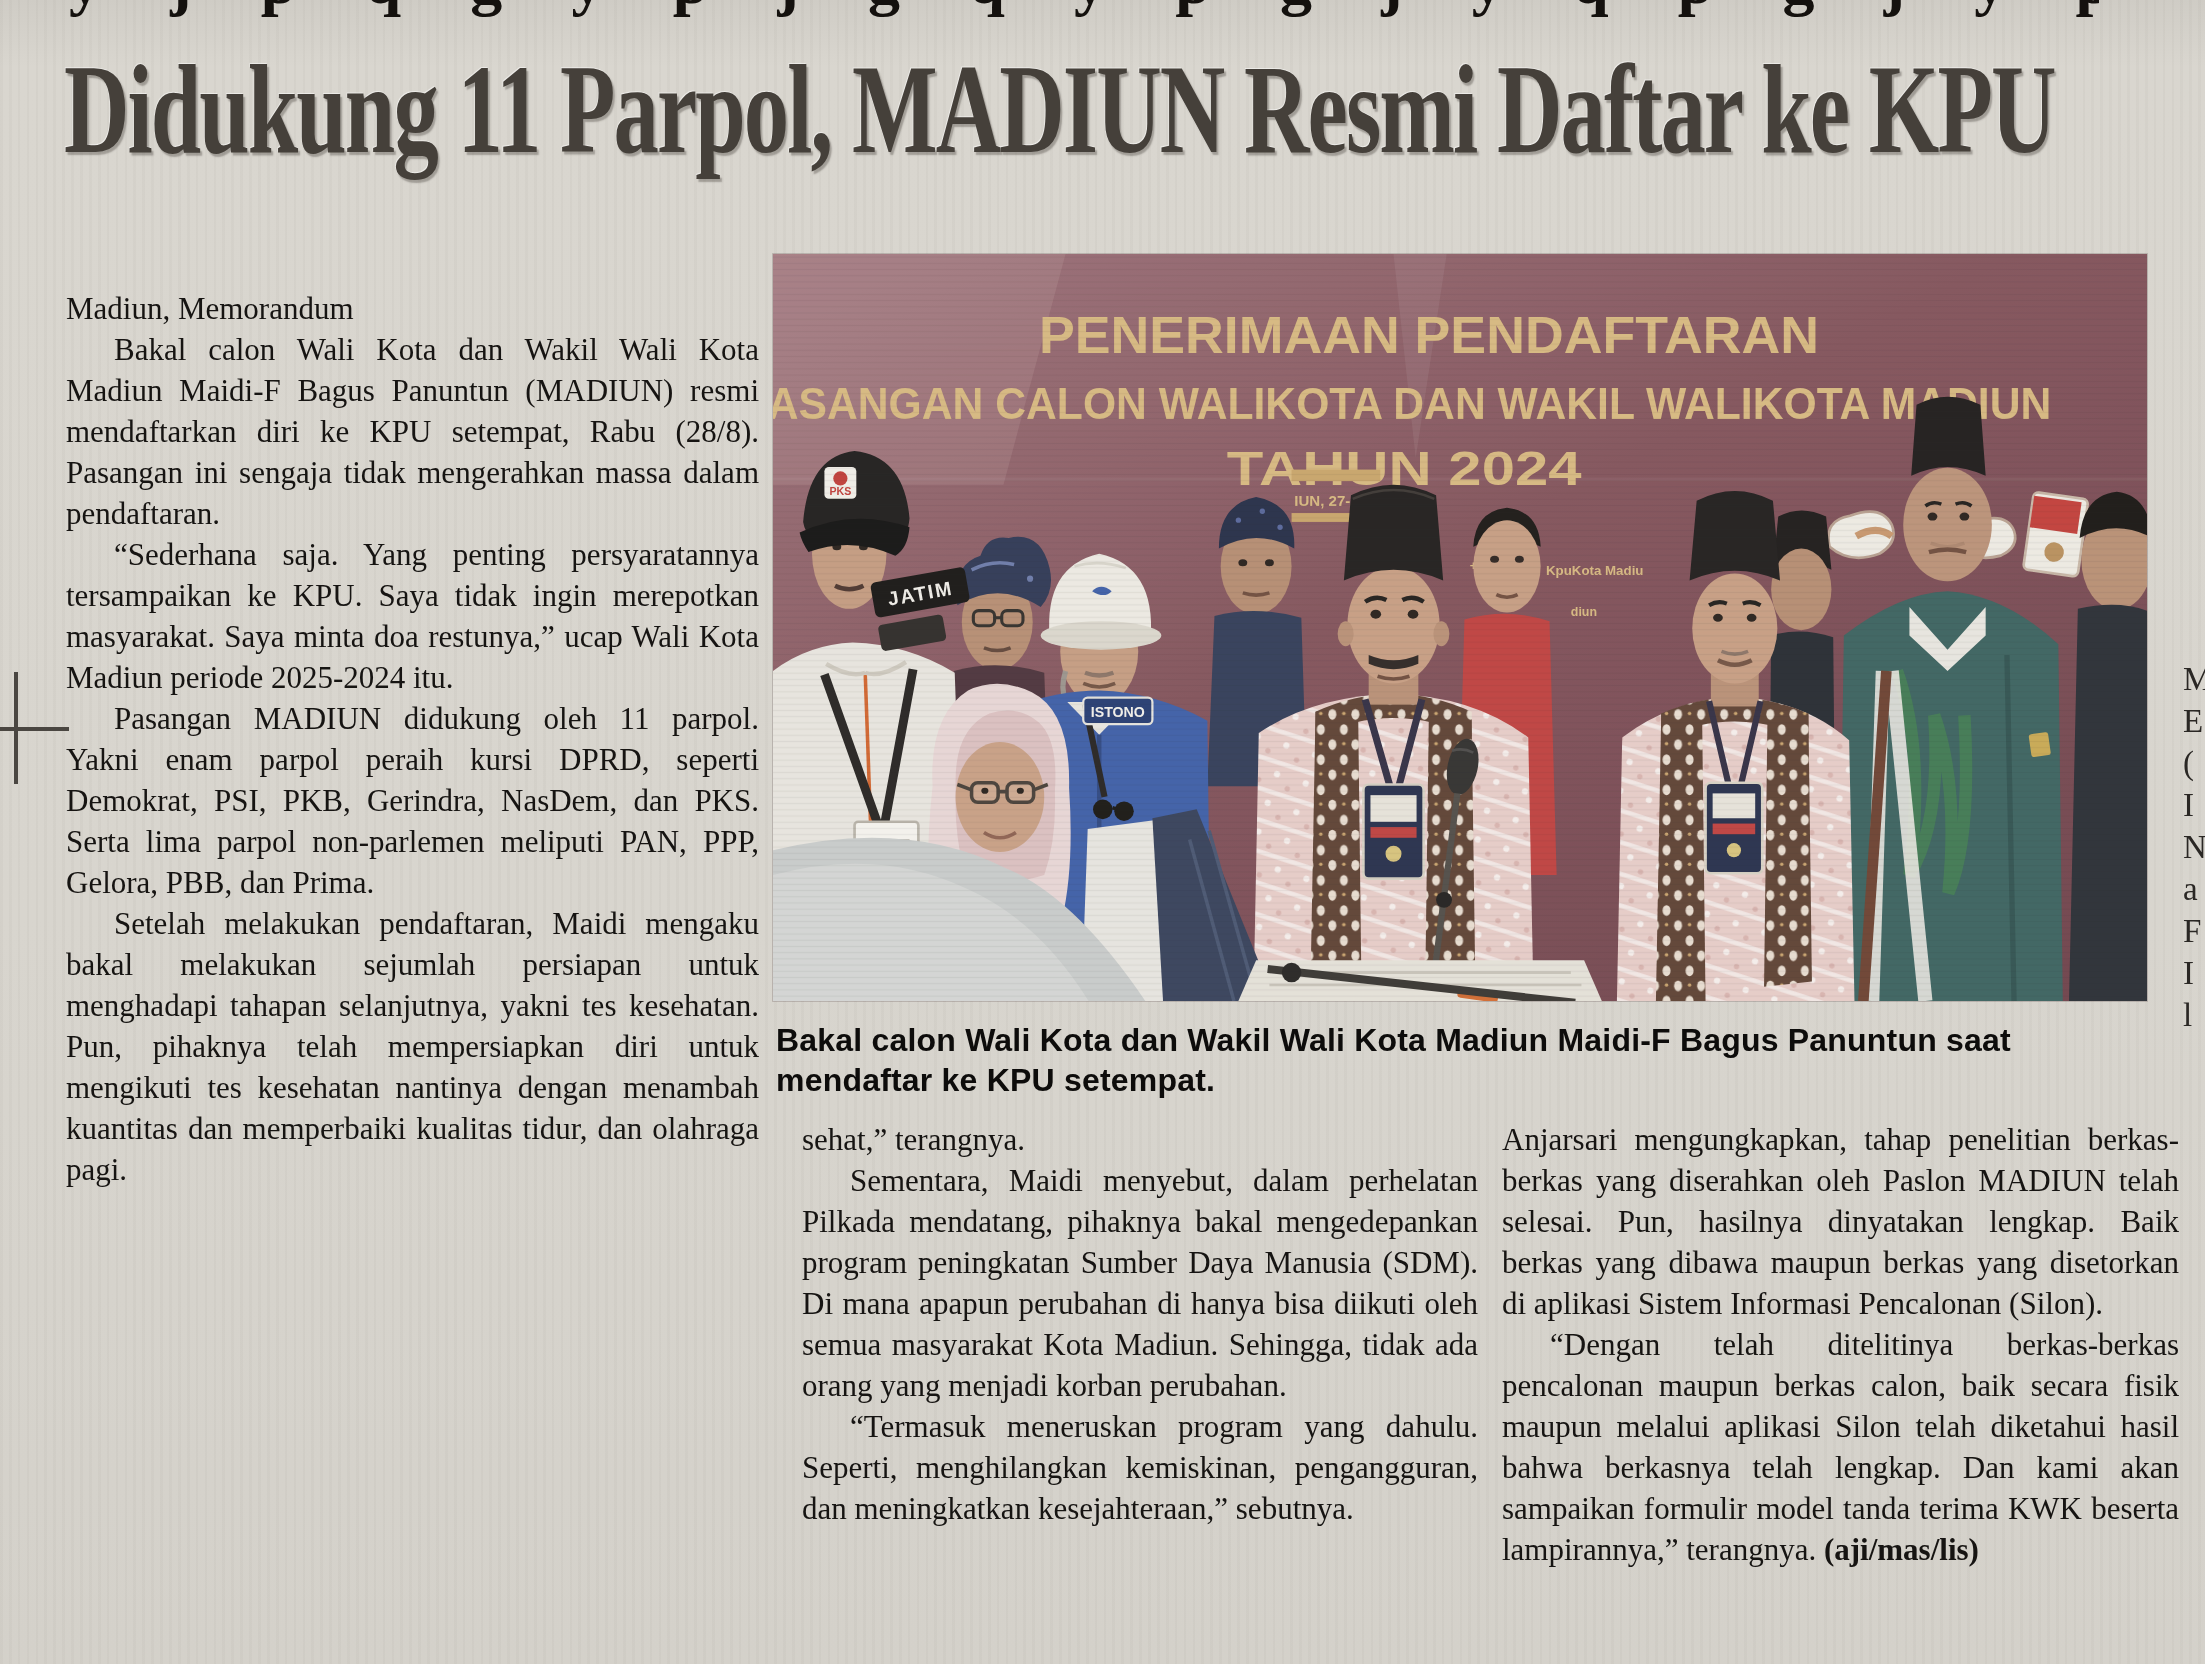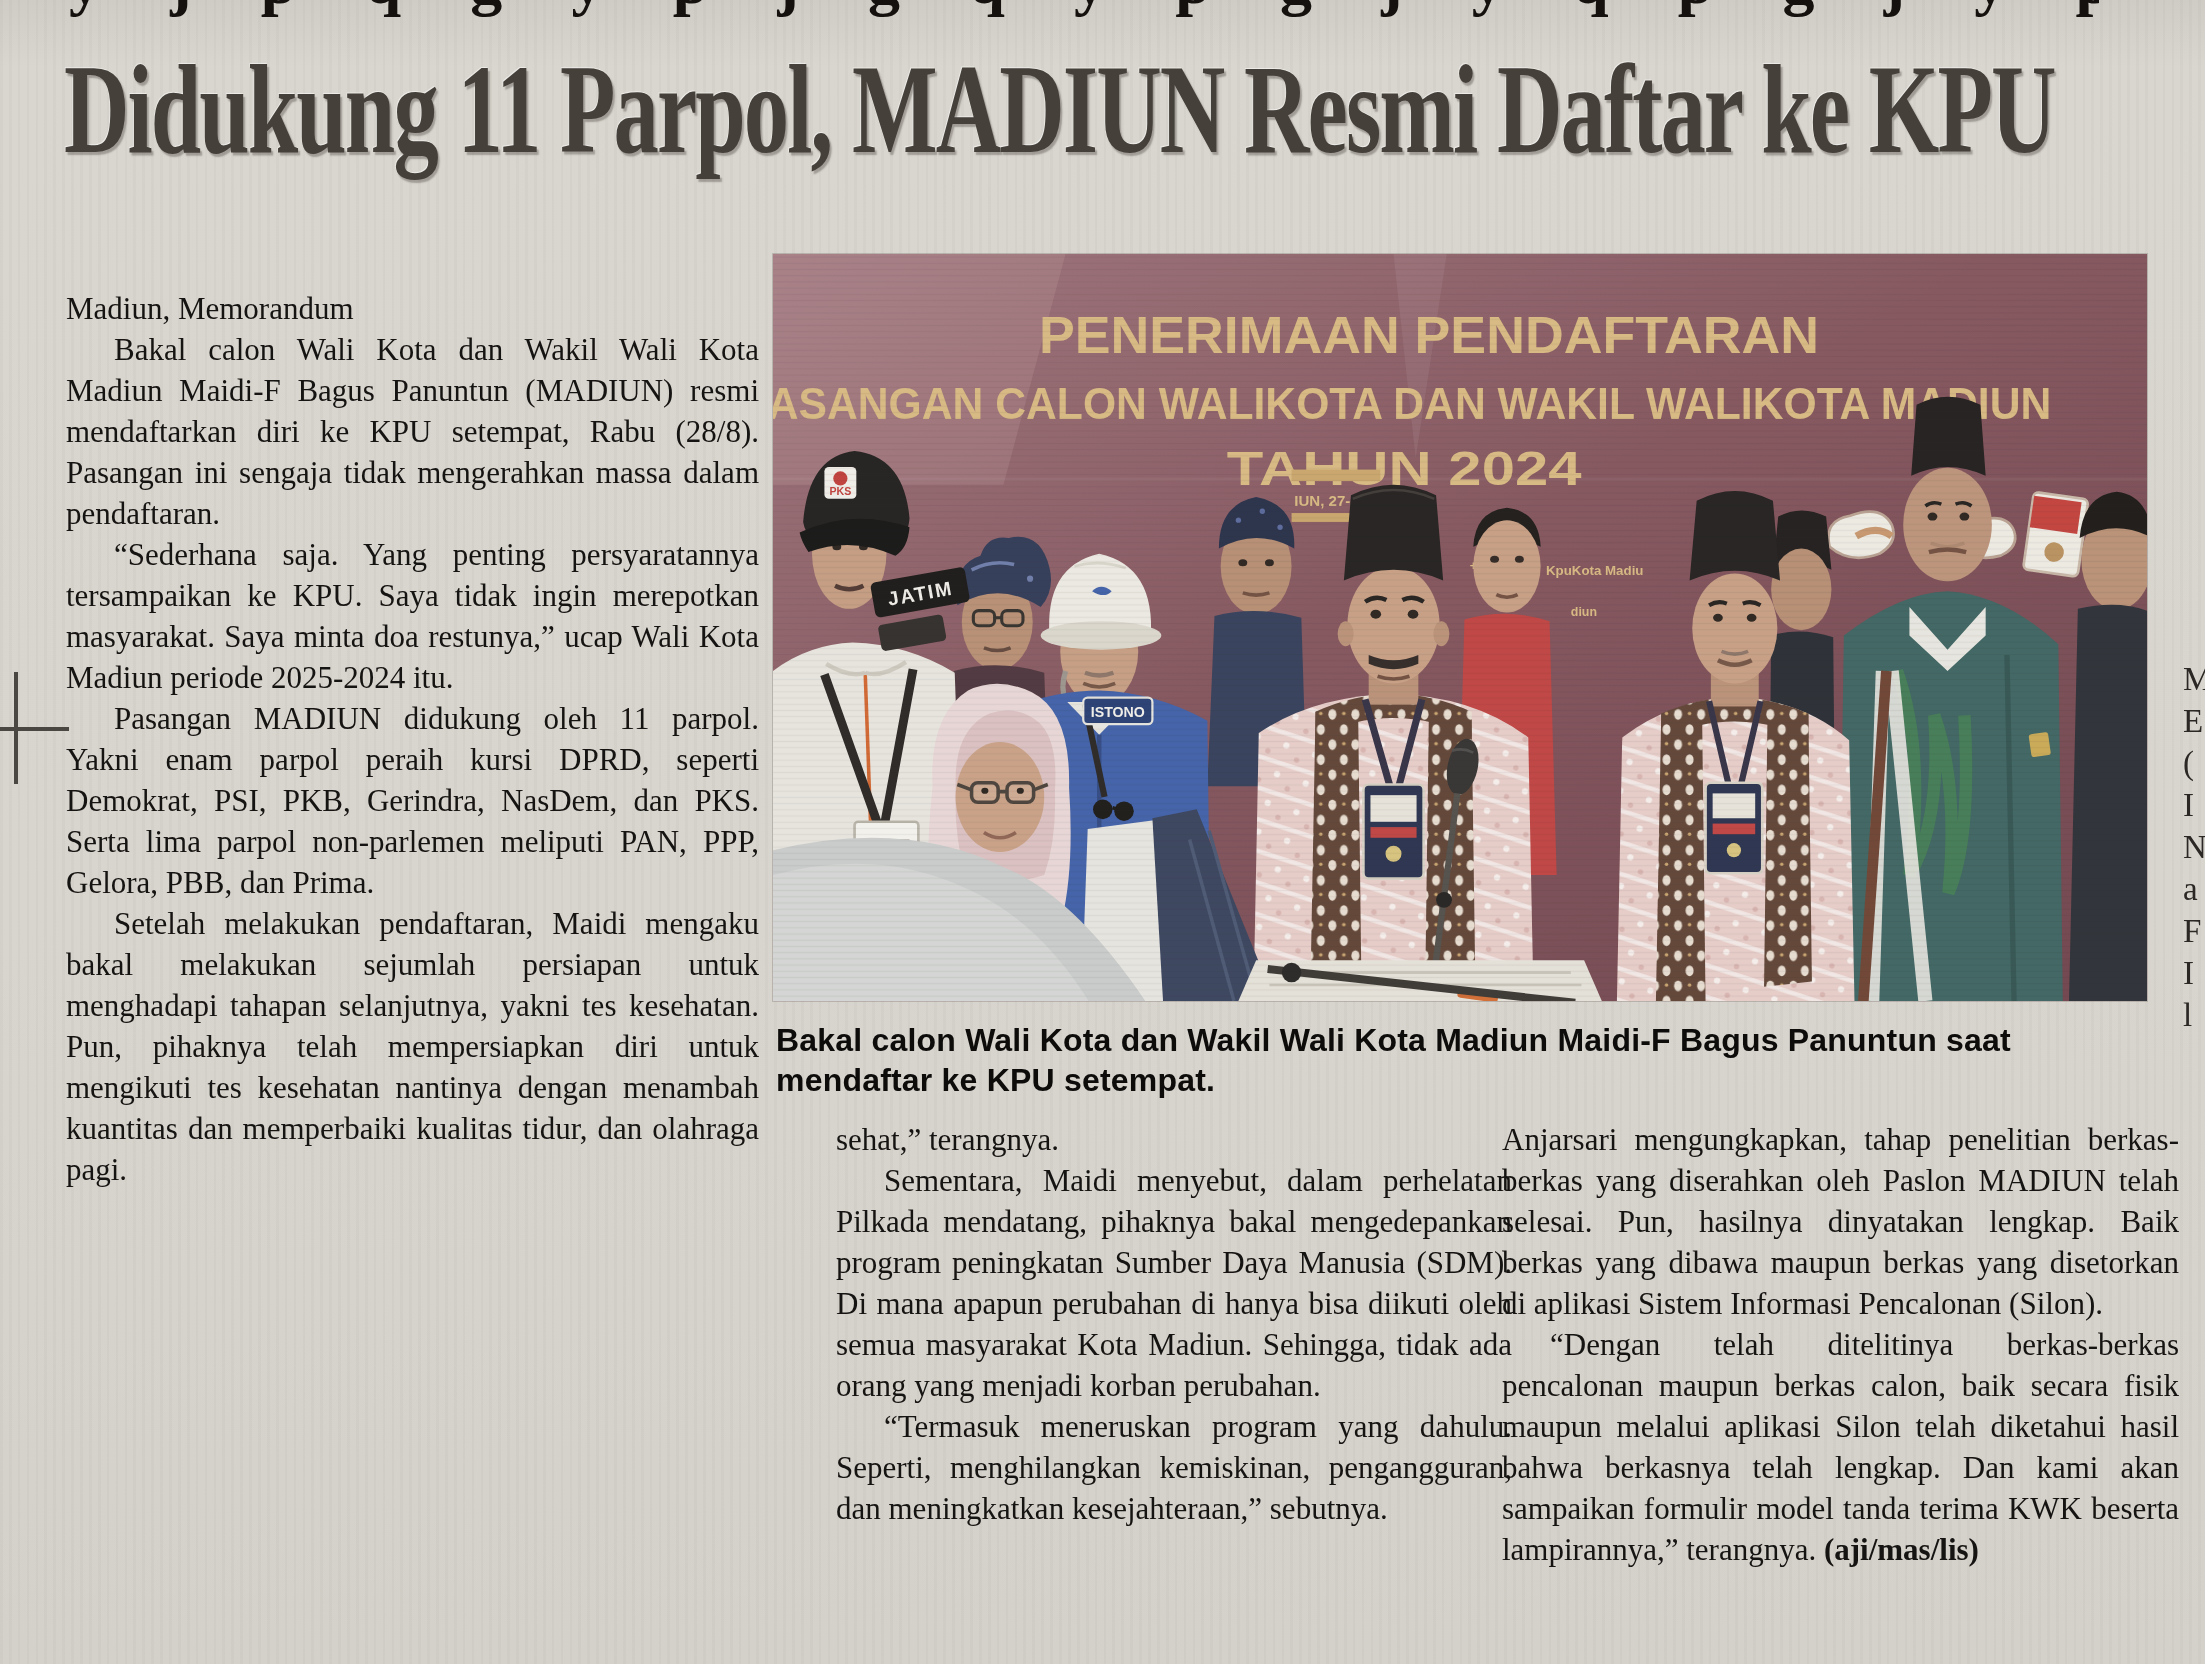--- a/index.html
+++ b/index.html
@@ -22,21 +22,21 @@
     text-shadow:2.7px 2.7px 1.8px rgba(58,52,45,0.35), -0.9px -0.9px 0 rgba(255,255,255,0.5);}
   
   .reg-h{position:absolute;left:0;top:727px;width:69px;height:3.5px;background:#4a4641;}
   .reg-v{position:absolute;left:14px;top:672px;width:3.5px;height:112px;background:#4a4641;}
   
   .col{position:absolute;}
   .col p{margin:0;text-align:justify;font:31px/41px "Liberation Serif",serif;color:#161412;}
   .col p.ind{text-indent:48px;}
   .dateline{font-weight:700;font-size:32px;}
   .col-left{left:66px;top:272px;width:693px;margin-top:16px;}
-  .col-mid{left:836px;top:1119px;width:676px;}
+  .col-mid{left:802px;top:1119px;width:676px;}
   .col-right{left:1502px;top:1119px;width:677px;}
   .byline{font-weight:700;}
   
   .photo{position:absolute;left:773px;top:254px;width:1374px;height:747px;margin:0;
     box-shadow:0 0 0 0.9px rgba(80,60,60,0.25);}
   .photo svg{display:block;width:100%;height:100%;}
   .caption{position:absolute;left:776px;top:1020px;width:1392px;
     font:700 32px/40px "Liberation Sans",sans-serif;color:#0d0c0b;letter-spacing:0.2px;}
   
   .edge-sliver{position:absolute;left:2183px;top:658px;width:22px;height:550px;overflow:hidden;

